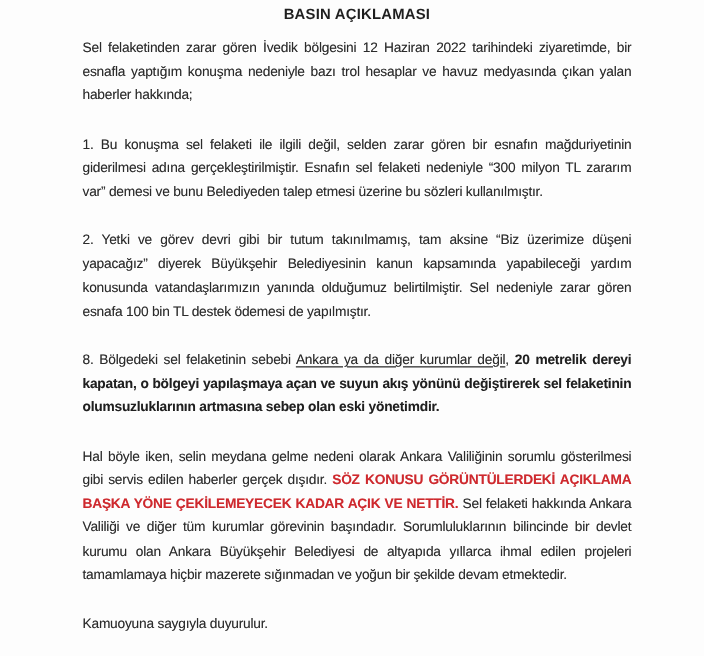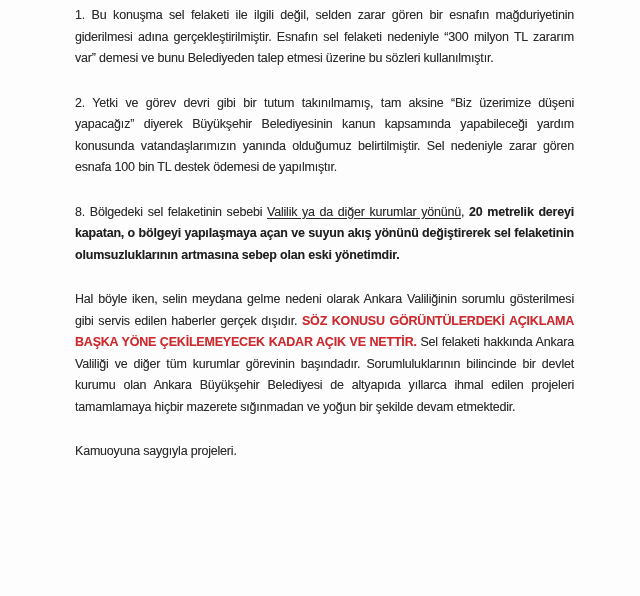--- a/index.html
+++ b/index.html
@@ -58,25 +58,27 @@
     font-weight: bold;
     color: var(--emphasis-red);
     text-shadow: 0 0 0.4px rgba(206,41,46,0.35);
   }
 </style>
 </head>
 <body>
 
 <main class="page">
 
+  <h1 class="title">BASIN AÇIKLAMASI</h1>
 
+  <p class="para"><span>Sel felaketinden zarar gören İvedik bölgesini 12 Haziran 2022 tarihindeki ziyaretimde, bir esnafla yaptığım konuşma nedeniyle bazı trol hesaplar ve havuz medyasında çıkan yalan haberler hakkında;</span></p>
 
   <p class="para"><span>1. Bu konuşma sel felaketi ile ilgili değil, selden zarar gören bir esnafın mağduriyetinin giderilmesi adına gerçekleştirilmiştir. Esnafın sel felaketi nedeniyle “300 milyon TL zararım var” demesi ve bunu Belediyeden talep etmesi üzerine bu sözleri kullanılmıştır.</span></p>
 
   <p class="para"><span>2. Yetki ve görev devri gibi bir tutum takınılmamış, tam aksine “Biz üzerimize düşeni yapacağız” diyerek Büyükşehir Belediyesinin kanun kapsamında yapabileceği yardım konusunda vatandaşlarımızın yanında olduğumuz belirtilmiştir. Sel nedeniyle zarar gören esnafa 100 bin TL destek ödemesi de yapılmıştır.</span></p>
 
-  <p class="para"><span>8. Bölgedeki sel felaketinin sebebi </span><span class="seg-underline">Valilik ya da diğer kurumlar yönünü</span><span>, </span><span class="seg-bold">20 metrelik dereyi kapatan, o bölgeyi yapılaşmaya açan ve suyun akış yönünü değiştirerek sel felaketinin olumsuzluklarının artmasına sebep olan eski yönetimdir.</span></p>
+  <p class="para"><span>8. Bölgedeki sel felaketinin sebebi </span><span class="seg-underline">Ankara ya da diğer kurumlar değil</span><span>, </span><span class="seg-bold">20 metrelik dereyi kapatan, o bölgeyi yapılaşmaya açan ve suyun akış yönünü değiştirerek sel felaketinin olumsuzluklarının artmasına sebep olan eski yönetimdir.</span></p>
 
   <p class="para"><span>Hal böyle iken, selin meydana gelme nedeni olarak Ankara Valiliğinin sorumlu gösterilmesi gibi servis edilen haberler gerçek dışıdır. </span><span class="seg-bold-red">SÖZ KONUSU GÖRÜNTÜLERDEKİ AÇIKLAMA BAŞKA YÖNE ÇEKİLEMEYECEK KADAR AÇIK VE NETTİR.</span><span> Sel felaketi hakkında Ankara Valiliği ve diğer tüm kurumlar görevinin başındadır. Sorumluluklarının bilincinde bir devlet kurumu olan Ankara Büyükşehir Belediyesi de altyapıda yıllarca ihmal edilen projeleri tamamlamaya hiçbir mazerete sığınmadan ve yoğun bir şekilde devam etmektedir.</span></p>
 
-  <p class="para closing"><span>Kamuoyuna saygıyla projeleri.</span></p>
+  <p class="para closing"><span>Kamuoyuna saygıyla duyurulur.</span></p>
 
 </main>
 
 </body></html>

